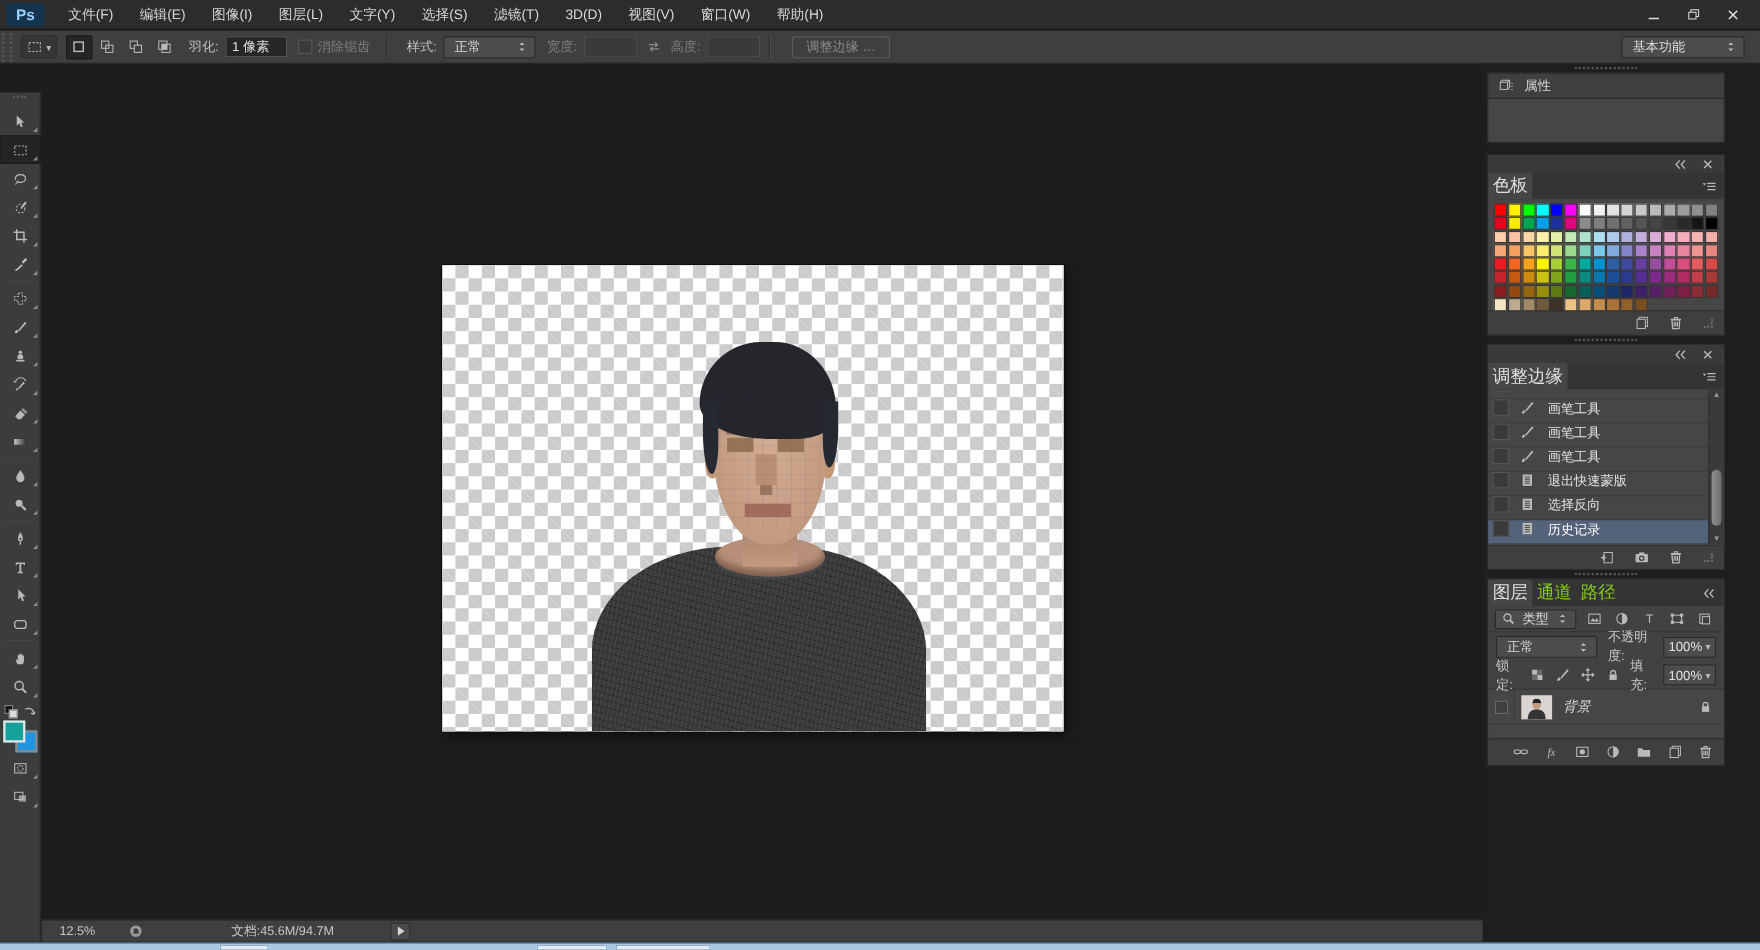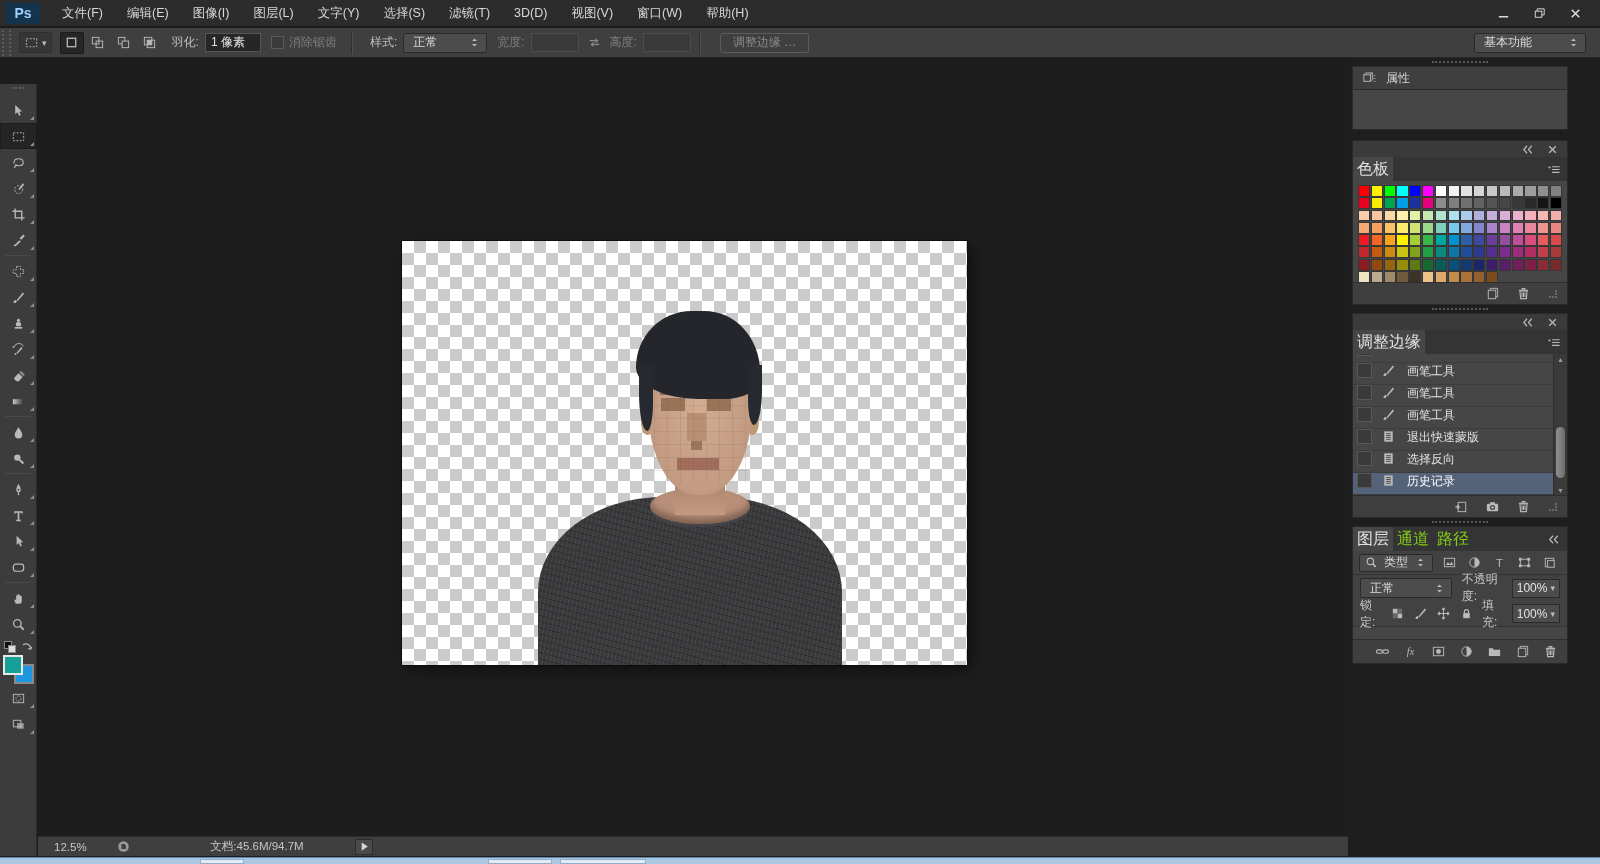--- a/index.html
+++ b/index.html
@@ -904,20 +904,36 @@
                 <path d="M5.8 7.5 V6 a2.2 2.2 0 0 1 4.4 0 V7.5" fill="none" stroke="#b9b9b9" stroke-width="1.3"></path>
               </svg>
             </span>
           <span style="margin-left:auto">填充:</span>
           <div class="val-box">
             <span>100%</span>
               <span class="caret">▾</span>
           </div>
         </div>
         <div id="layer-rows">
+            <div class="layer-row">
+              <span class="vis-well">
+                <span class="vis-empty"></span>
+              </span>
+              <span class="lthumb">
+                <span class="th-head"></span>
+                <span class="th-body"></span>
+              </span>
+              <span class="lname italic">背景</span>
+              <span class="row-lock">
+                <svg viewBox="0 0 16 16" width="15" height="15">
+                  <rect x="4.5" y="7.5" width="7" height="5.5" fill="#b9b9b9"></rect>
+                  <path d="M5.8 7.5 V6 a2.2 2.2 0 0 1 4.4 0 V7.5" fill="none" stroke="#b9b9b9" stroke-width="1.3"></path>
+                </svg>
+              </span>
+            </div>
           </div>
         <div class="layers-empty"></div>
         <div class="layers-bottom">
           <span>
               <svg viewBox="0 0 16 16" width="15" height="15">
                 <g stroke="#b9b9b9" fill="none" stroke-width="1.2">
                   <rect x="1.6" y="6.2" width="6.2" height="3.6" rx="1.8"></rect>
                   <rect x="8.2" y="6.2" width="6.2" height="3.6" rx="1.8"></rect>
                 </g>
               </svg>

